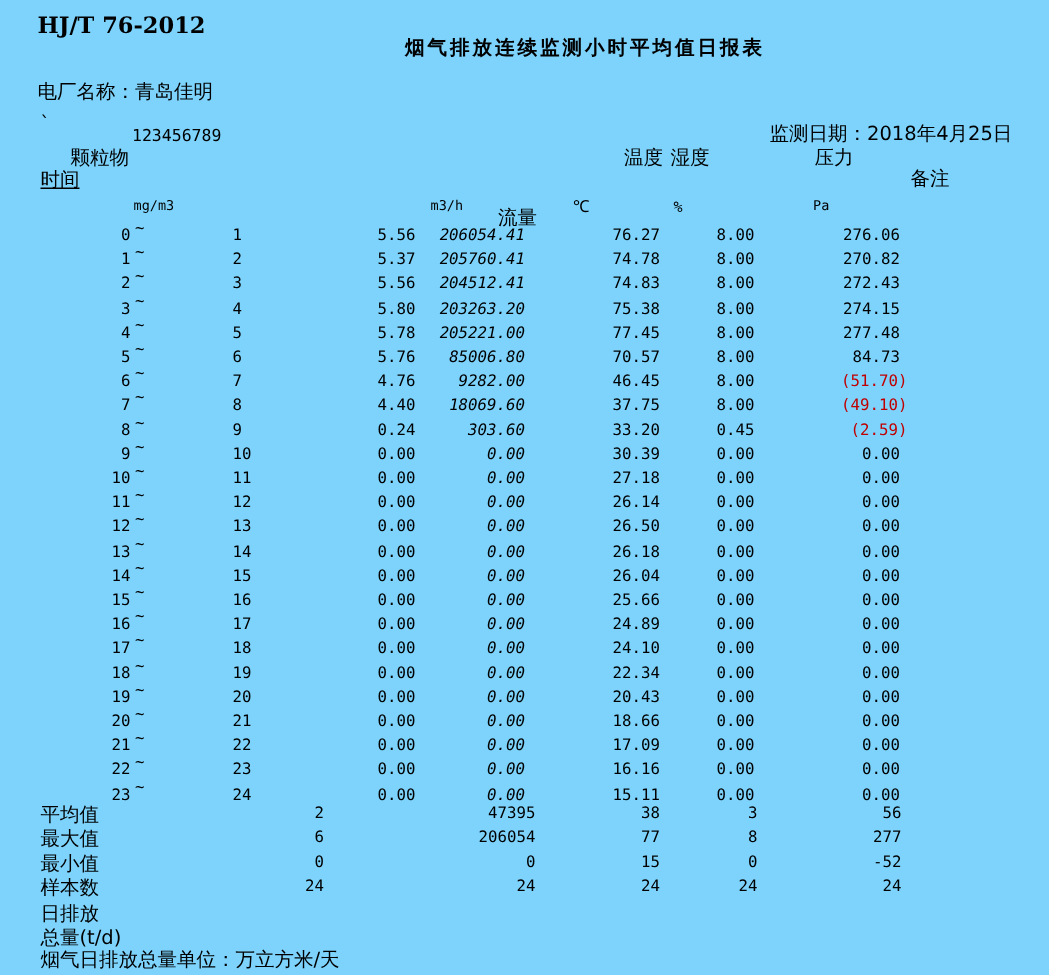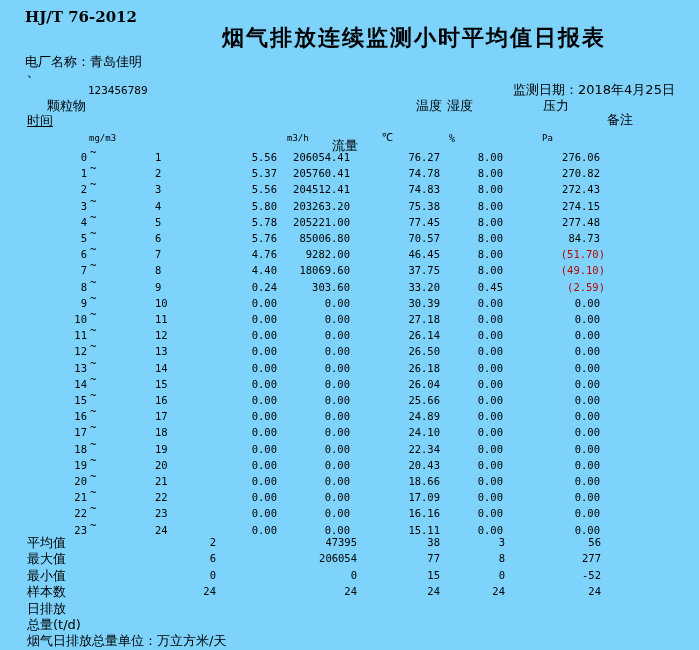--- a/index.html
+++ b/index.html
@@ -4,28 +4,28 @@
 <style>
   html,body{margin:0;padding:0;background:#fff;}
   .page{position:relative;width:699px;height:650px;background:#7dd3fc;color:#000;
         font-family:"DejaVu Sans","Liberation Sans",sans-serif;overflow:hidden;}
   .abs{position:absolute;white-space:pre;line-height:1.1;}
   .cjk{font-size:13px;}
   .sm{font-size:12px;}
   .num{font-family:"DejaVu Sans Mono","Liberation Mono",monospace;font-size:10.5px;line-height:1.1;}
   .unit{font-family:"DejaVu Sans Mono","Liberation Mono",monospace;font-size:9px;}
   .hj{font-family:"DejaVu Serif","Liberation Serif",serif;font-weight:bold;font-size:15px;}
-  .title{font-size:22px;font-weight:bold;letter-spacing:2px;}
+  .title{font-size:13px;font-weight:bold;letter-spacing:2px;margin-left:48px;}
   .row{position:absolute;left:0;width:699px;height:16px;}
   .cell{position:absolute;top:2px;text-align:right;font-family:"DejaVu Sans Mono","Liberation Mono",monospace;font-size:10.5px;}
   .c-start{left:57px;width:30px;}
   .c-tilde{left:90px;width:14px;top:-3px;text-align:left;}
   .c-end{left:155px;width:30px;text-align:left;}
   .c-pm{left:217px;width:60px;}
-  .c-flow{left:252px;width:98px;}
+  .c-flow{left:252px;width:98px;font-style:italic;}
   .c-temp{left:385px;width:55px;}
   .c-hum{left:448px;width:55px;}
   .c-pres{left:515px;width:85px;}
   .neg{color:#c00000;width:90px;}
   .slabel{position:absolute;left:27px;top:0;font-size:13px;}
   .s1{left:156px;width:60px;}
   .s2{left:267px;width:90px;}
   .s3{left:390px;width:50px;}
   .s4{left:455px;width:50px;}
   .s5{left:521px;width:80px;}

